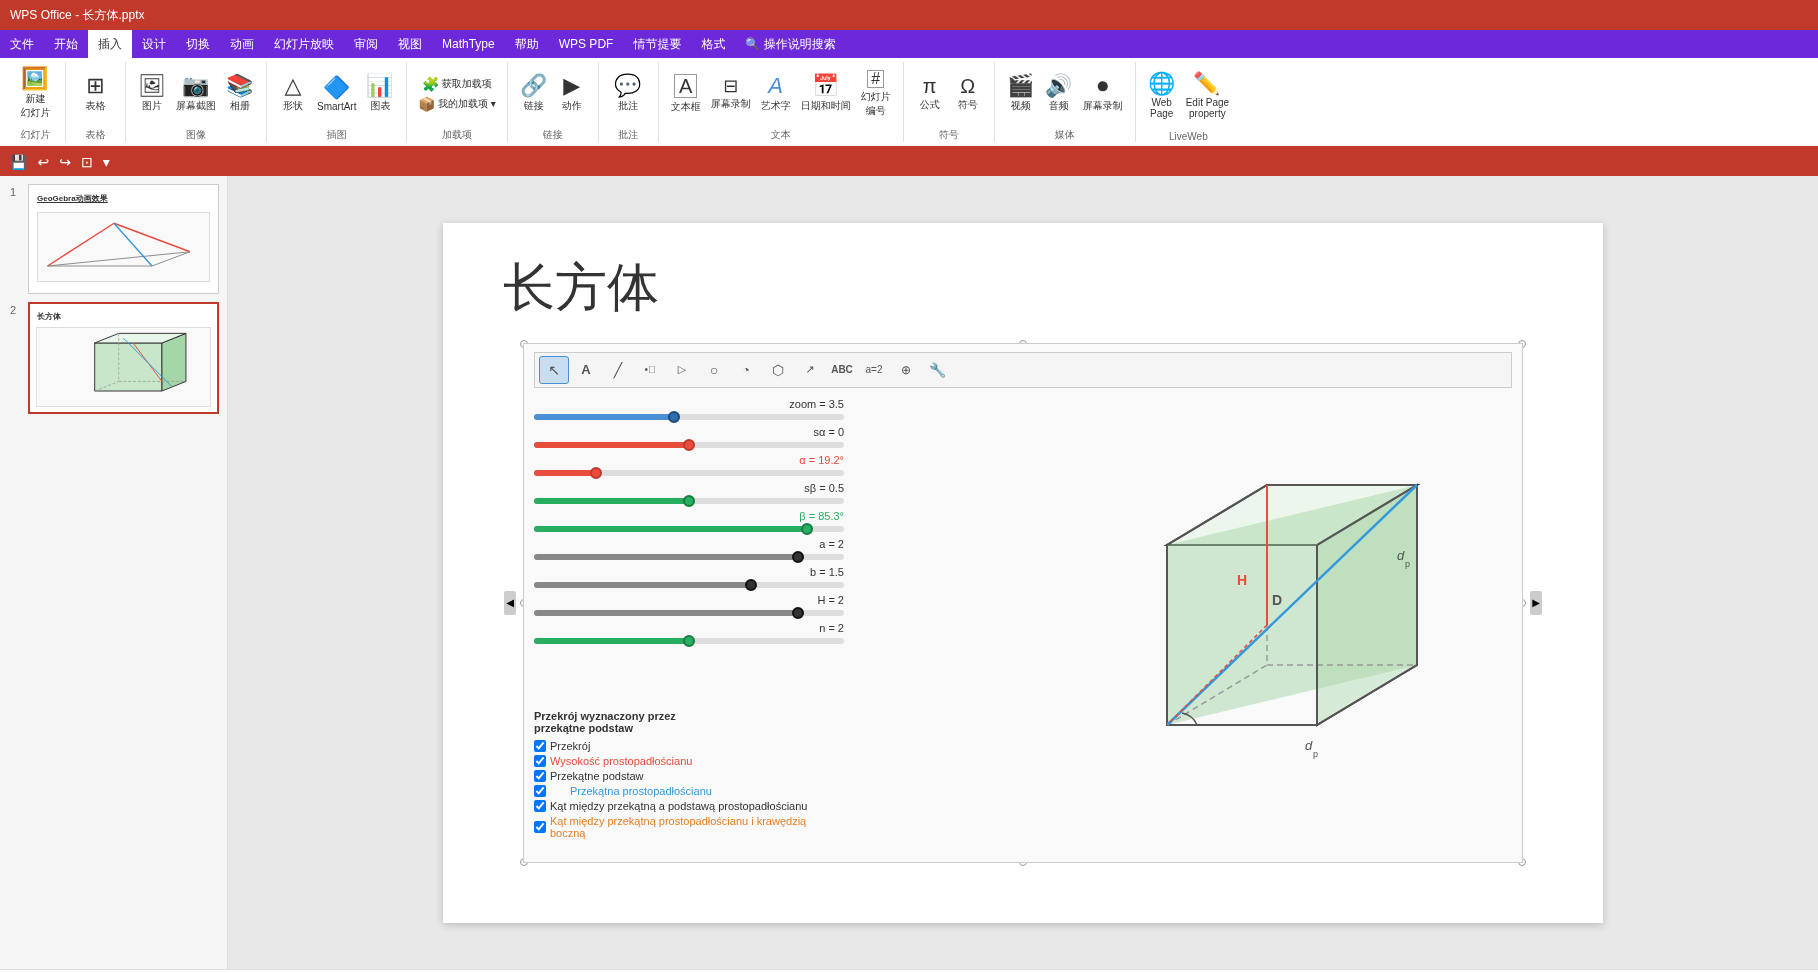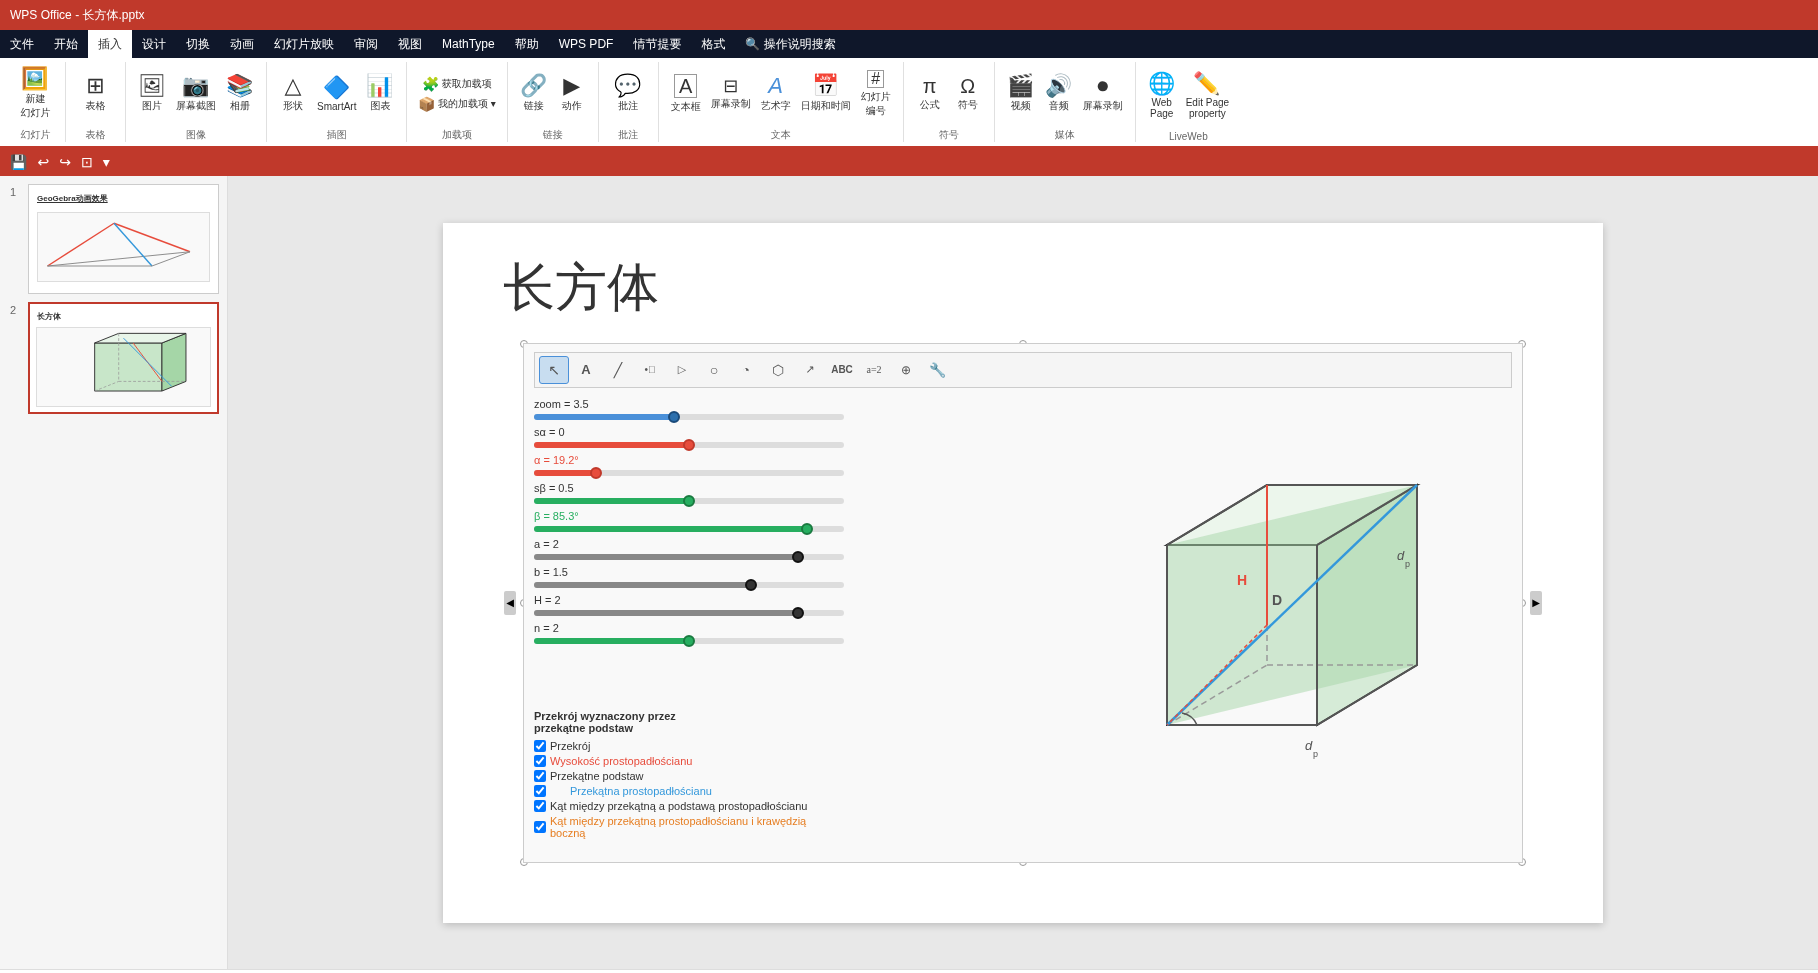--- a/index.html
+++ b/index.html
@@ -10,21 +10,21 @@
       height: 30px;
       background: #c0392b;
       display: flex;
       align-items: center;
       padding: 0 10px;
       color: white;
       font-size: 12px;
     }
     .ribbon-tabs {
       display: flex;
-      background: #0f172a;
+      background: #6d28d9;
       height: 28px;
     }
     .ribbon-tab {
       color: white;
       padding: 0 10px;
       display: flex;
       align-items: center;
       font-size: 12px;
       cursor: pointer;
     }
@@ -256,20 +256,21 @@
       overflow: hidden;
     }
 
     .slider-section {
       margin-bottom: 6px;
     }
     .slider-label {
       font-size: 11px;
       color: #333;
       margin-bottom: 1px;
+      text-align: right;
     }
     .slider-track {
       position: relative;
       height: 6px;
       background: #ddd;
       border-radius: 3px;
       margin: 4px 0 2px 0;
     }
     .slider-fill-blue {
       position: absolute;
@@ -666,21 +667,21 @@
           <div class="geo-tool active" title="Move">↖</div>
           <div class="geo-tool" title="Text" style="font-weight:bold; font-size:13px;">A</div>
           <div class="geo-tool" title="Line">╱</div>
           <div class="geo-tool" title="Point" style="font-size:10px;">•⃛</div>
           <div class="geo-tool" title="Triangle" style="font-size:11px;">▷</div>
           <div class="geo-tool" title="Circle">○</div>
           <div class="geo-tool" title="Arc" style="font-size:12px;">◔</div>
           <div class="geo-tool" title="Polygon">⬡</div>
           <div class="geo-tool" title="Ray" style="font-size:11px;">↗</div>
           <div class="geo-tool" title="ABC" style="font-size:10px; font-weight:bold;">ABC</div>
-          <div class="geo-tool" title="Measure" style="font-size:10px;font-family:Liberation Serif, serif;">a=2</div>
+          <div class="geo-tool" title="Measure" style="font-size:10px;">a=2</div>
           <div class="geo-tool" title="Move" style="font-size:12px;">⊕</div>
           <div class="geo-tool" title="Settings">🔧</div>
         </div>
 
         <div class="geo-left">
 
           <div class="slider-section">
             <div class="slider-label">zoom = 3.5</div>
             <div class="slider-track">
               <div class="slider-fill-blue" style="width:45%"></div>

